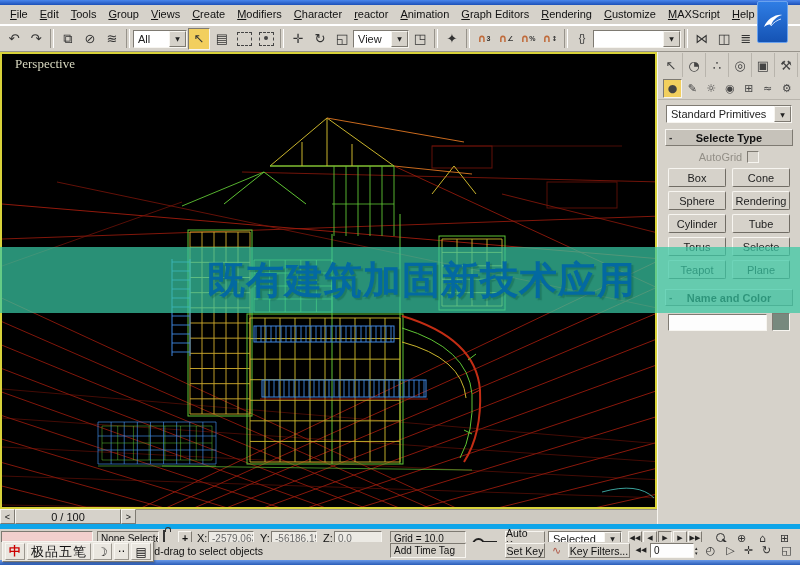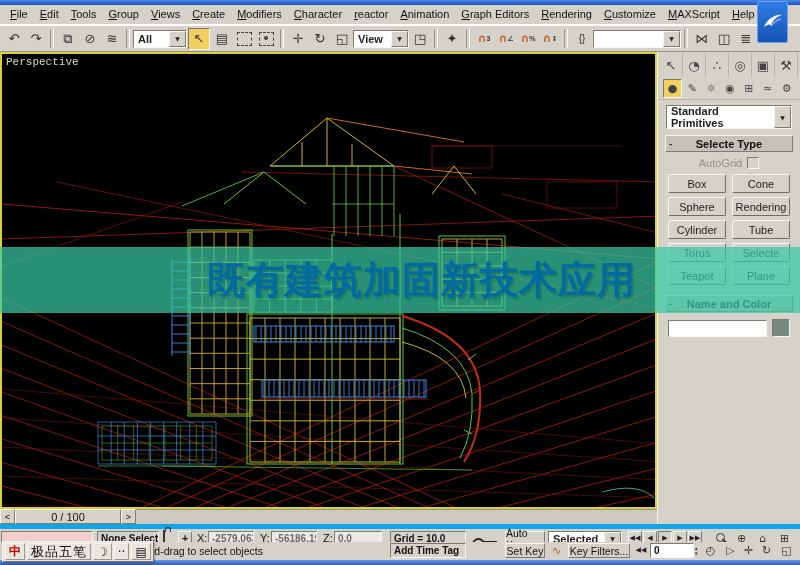--- a/index.html
+++ b/index.html
@@ -1,19 +1,19 @@
 <!DOCTYPE html>
 <html><head>
 <meta charset="utf-8">
 <style>
   html,body{margin:0;padding:0;background:#555;}
   #app{position:relative;width:800px;height:565px;background:#d6d2ca;overflow:hidden;
        font-family:"Liberation Sans",sans-serif;font-size:11px;color:#111;}
   .r{border:1px solid;border-color:#f7f5f0 #7e7a72 #7e7a72 #f7f5f0;}
-  .s{border:1px solid;border-color:#7e7a72 #f7f5f0 #f7f5f0 #7e7a72;font-weight:bold;}
+  .s{border:1px solid;border-color:#7e7a72 #f7f5f0 #f7f5f0 #7e7a72;}
   .ico{font-family:"DejaVu Sans",sans-serif;}
 
   
   #titlebar{position:absolute;top:0;left:0;width:800px;height:5px;
             background:linear-gradient(#4a86ec,#1c50b8);}
   #menubar{position:absolute;top:5px;left:0;width:800px;height:20px;display:flex;
            align-items:center;padding-left:4px;box-sizing:border-box;border-bottom:1px solid #fff;}
   .menu-item{padding:2px 6px 3px 6px;white-space:nowrap;}
   .menu-item::first-letter{text-decoration:underline;}
 
@@ -32,22 +32,22 @@
   .dash{width:13px;height:12px;border:1px dashed #444;}
   .dash.dot{position:relative;}
   .dash.dot::after{content:"";position:absolute;left:4px;top:3px;width:4px;height:4px;
                    border-radius:50%;background:#444;}
   .magnet{color:#c06a3a;font-weight:bold;font-size:11px;}
   .magnet sup{font-size:7px;color:#333;}
 
   
   #viewport{position:absolute;top:52px;left:0;width:657px;height:457px;background:#000;
             border:2px solid #d8d23a;box-sizing:border-box;}
-  #vp-label{position:absolute;top:2px;left:4px;color:#d8d8c0;font-size:11px;
-            font-family:Liberation Mono, monospace;z-index:3;}
+  #vp-label{position:absolute;top:2px;left:13px;color:#d8d8c0;font-size:13px;
+            font-family:Liberation Serif, serif;z-index:3;}
   #wireframe{position:absolute;top:0;left:0;}
 
   
   #cmdpanel{position:absolute;top:52px;left:657px;width:143px;height:472px;background:#d6d2ca;
             border-left:1px solid #f7f5f0;box-sizing:border-box;}
   .ptabs{display:flex;height:24px;align-items:stretch;padding:1px 2px 0 2px;}
   .ptab{flex:1;display:flex;align-items:center;justify-content:center;font-size:13px;color:#444;
         border-right:1px solid #b8b4ac;}
   .pcats{display:flex;height:22px;align-items:center;padding:0 4px;border-bottom:1px solid #b8b4ac;}
   .pcat{width:18px;height:17px;display:flex;align-items:center;justify-content:center;
@@ -459,21 +459,21 @@
     </div>
     <div class="pcats">
       <span class="pcat ico active">●</span>
       <span class="pcat ico">✎</span>
       <span class="pcat ico">☼</span>
       <span class="pcat ico">◉</span>
       <span class="pcat ico">⊞</span>
       <span class="pcat ico">≈</span>
       <span class="pcat ico">⚙</span>
     </div>
-    <div class="combo s pdrop" style="height:24px;">
+    <div class="combo s pdrop" style="height:18px;">
       <span>Standard Primitives</span>
       <span class="arr ico">▼</span>
     </div>
     <div class="rollhead">
       <span class="minus">-</span>
       <span class="rtitle">Selecte Type</span>
     </div>
     <div class="autogrid">
       <span>AutoGrid</span>
       <span class="chk s"></span>

